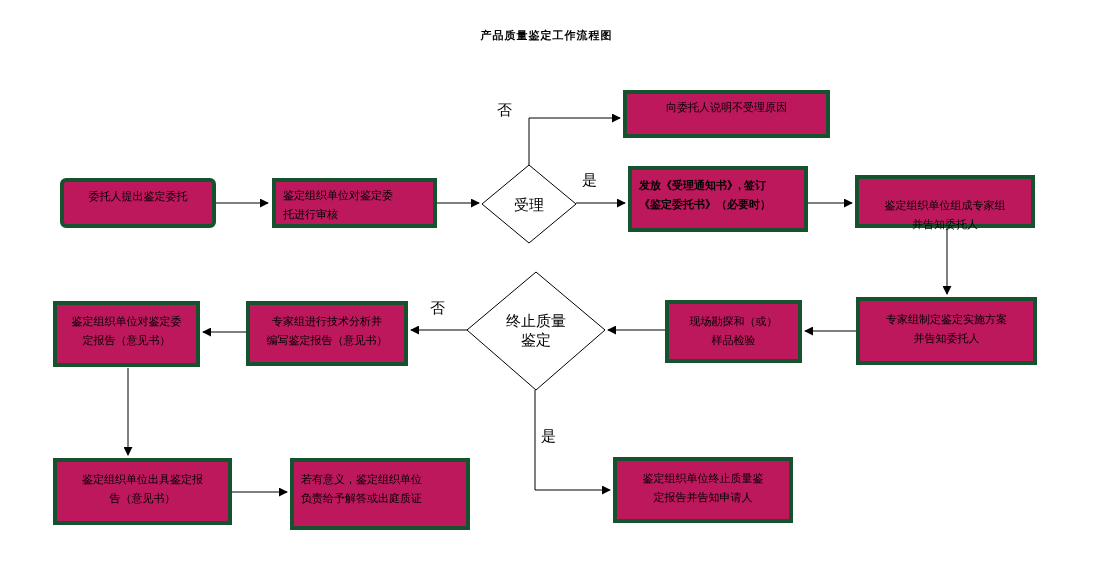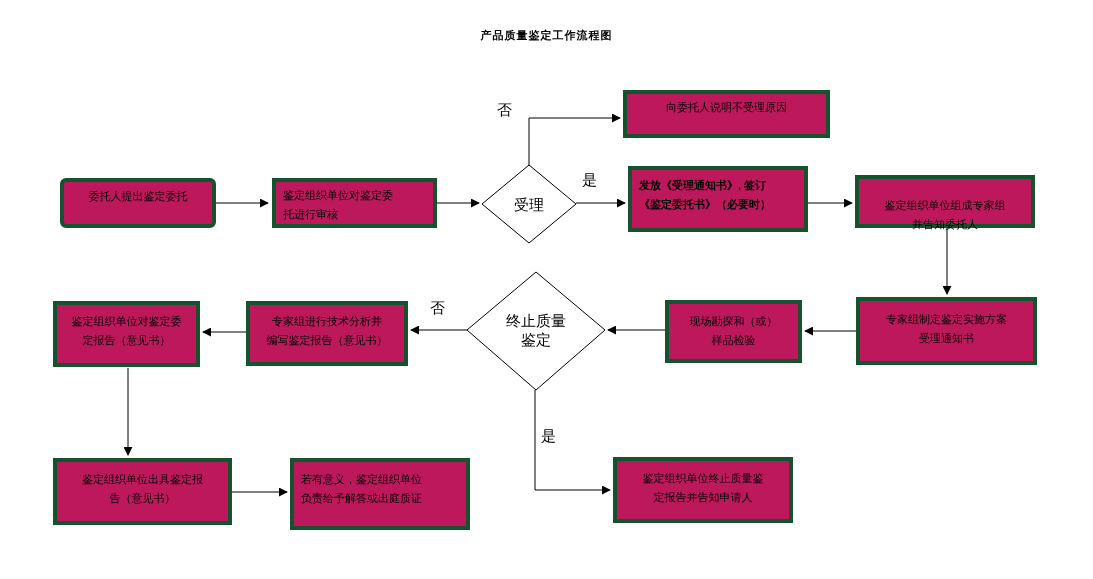--- a/index.html
+++ b/index.html
@@ -92,21 +92,21 @@
 
   <div class="node center" style="left:623px; top:90px; width:207px; height:48px; padding-top:4px;">向委托人说明不受理原因</div>
 
   <div class="node left" style="left:628px; top:166px; width:180px; height:66px; padding:6px 7px;font-weight:bold;">发放《受理通知书》, 签订
 《鉴定委托书》（必要时）</div>
 
   <div class="node center" style="left:855px; top:175px; width:180px; height:53px; padding-top:17px;">鉴定组织单位组成专家组
 并告知委托人</div>
 
   <div class="node center" style="left:856px; top:297px; width:181px; height:68px; padding-top:9px;">专家组制定鉴定实施方案
-受理通知书</div>
+并告知委托人</div>
 
   <div class="node center" style="left:665px; top:300px; width:137px; height:63px; padding-top:8px;">现场勘探和（或）
 样品检验</div>
 
   <div class="node center" style="left:246px; top:301px; width:162px; height:65px; padding-top:7px;">专家组进行技术分析并
 编写鉴定报告（意见书）</div>
 
   <div class="node center" style="left:53px; top:301px; width:147px; height:66px; padding-top:7px;">鉴定组织单位对鉴定委
 定报告（意见书）</div>
 

